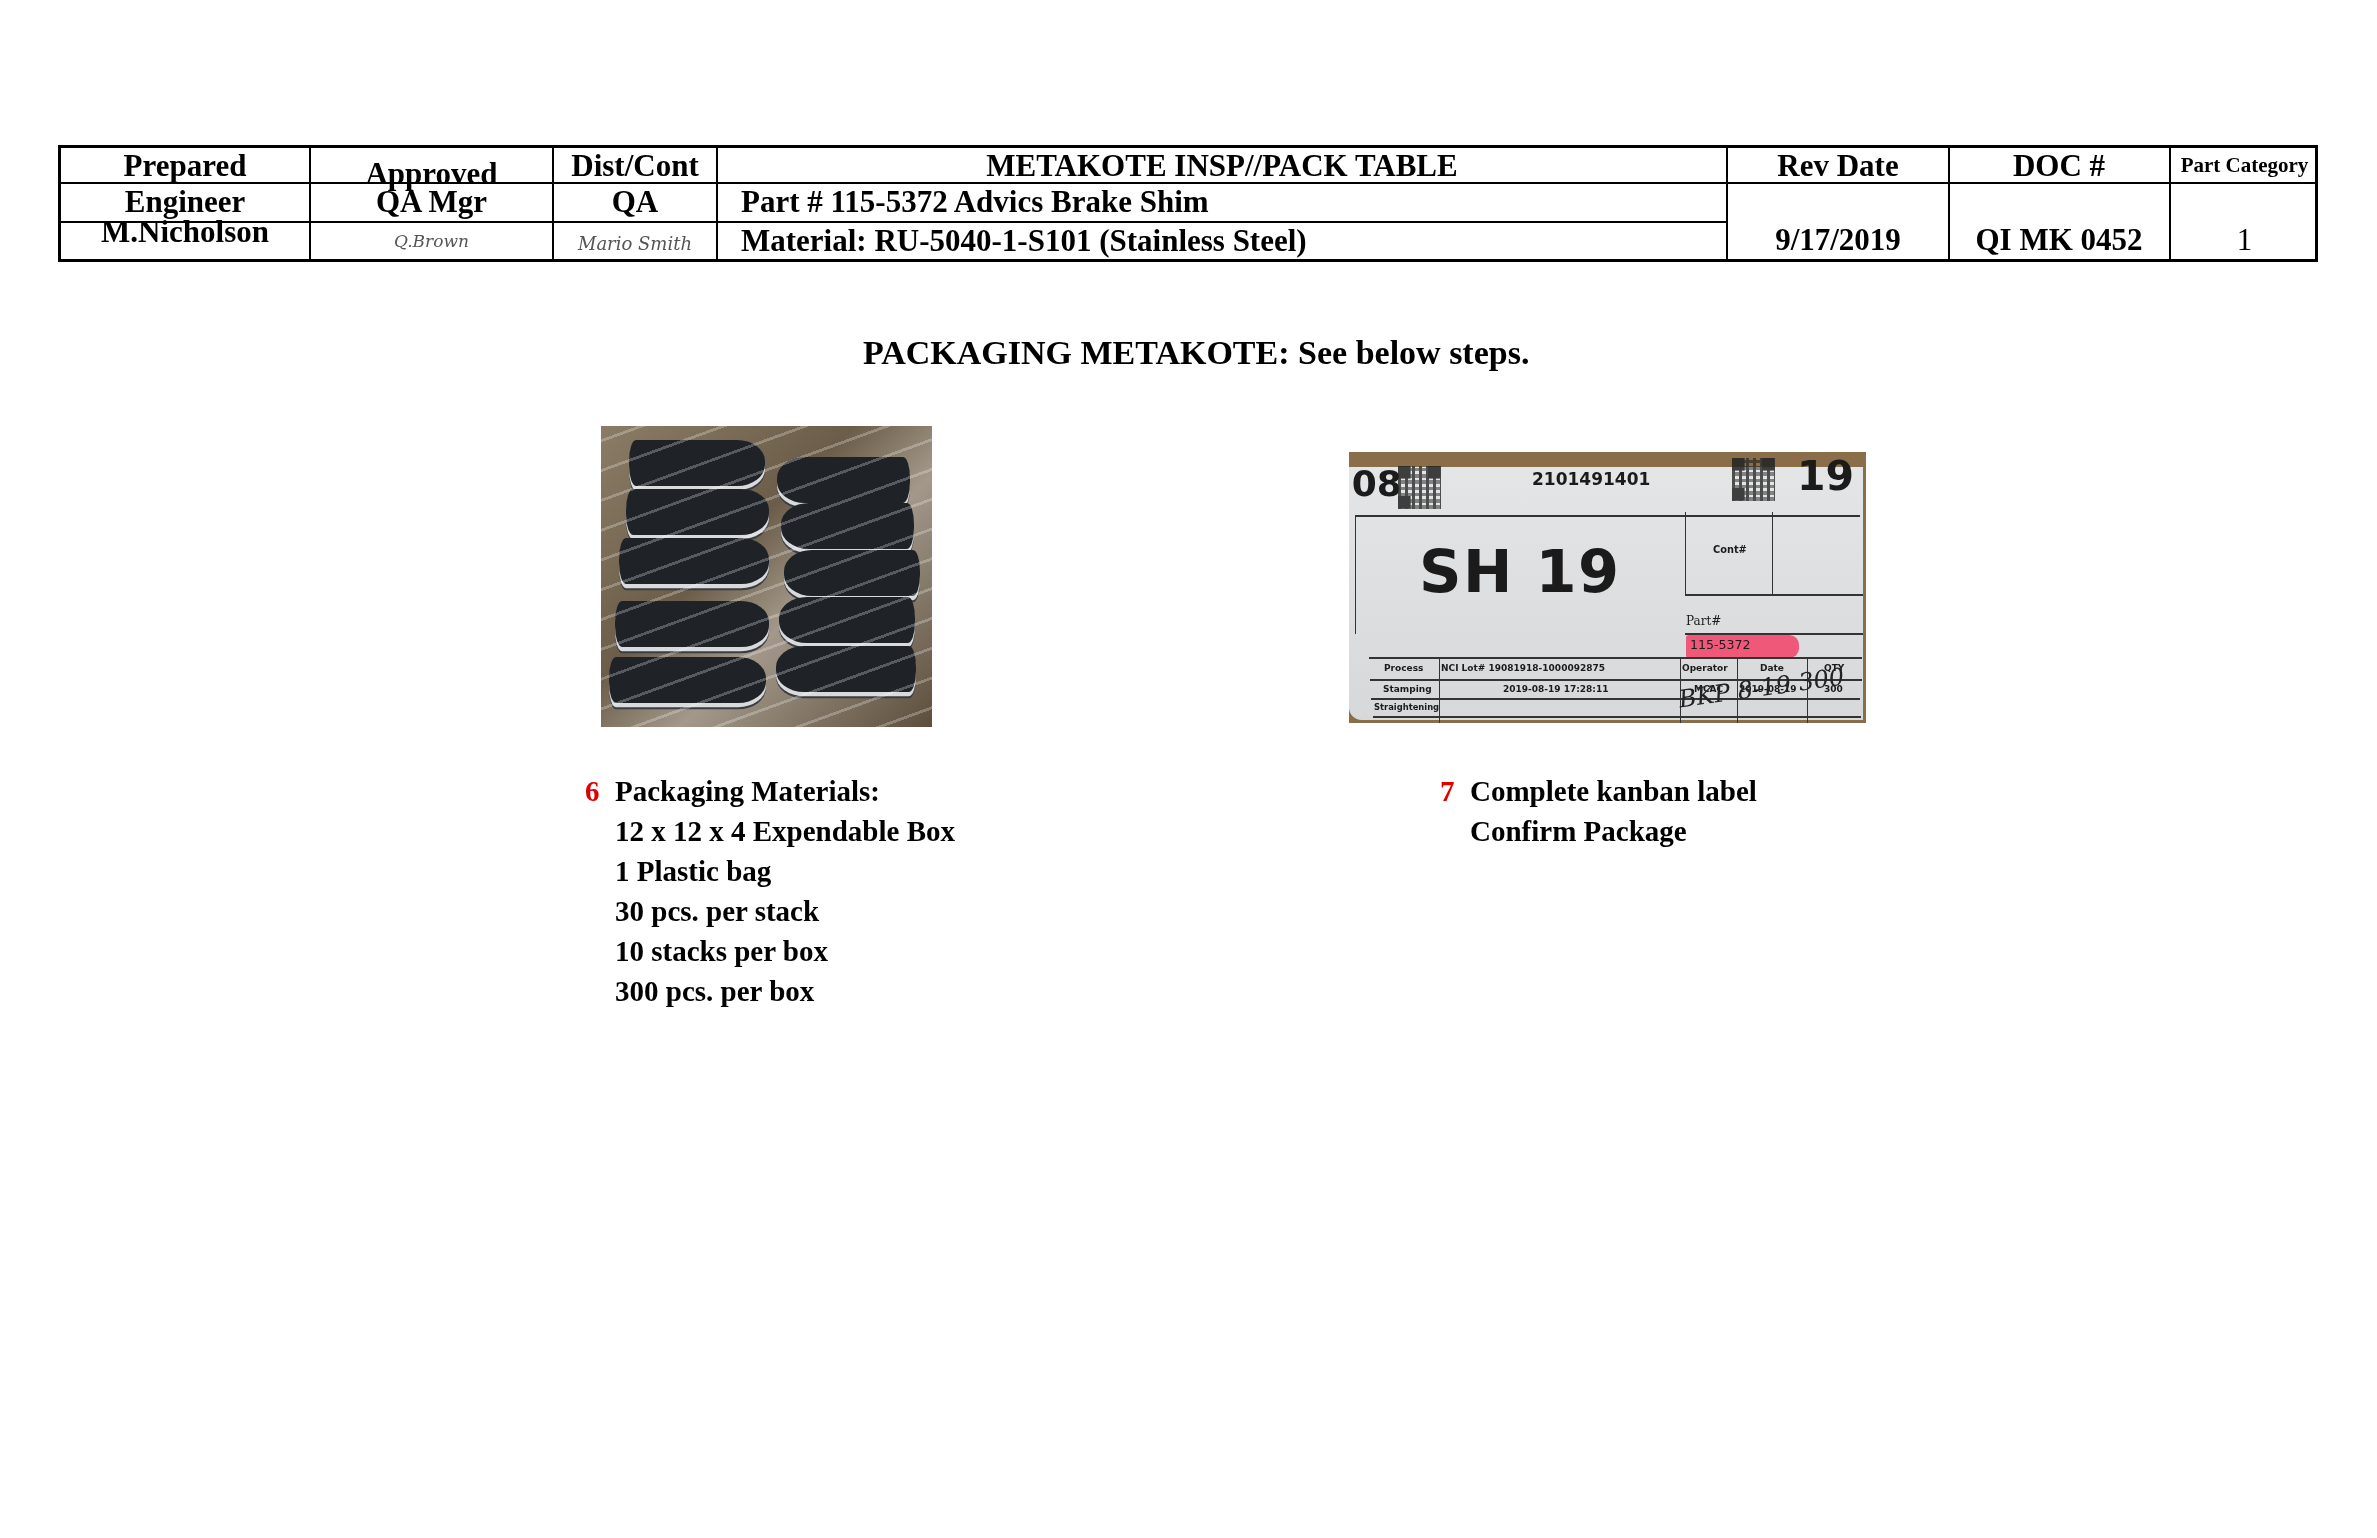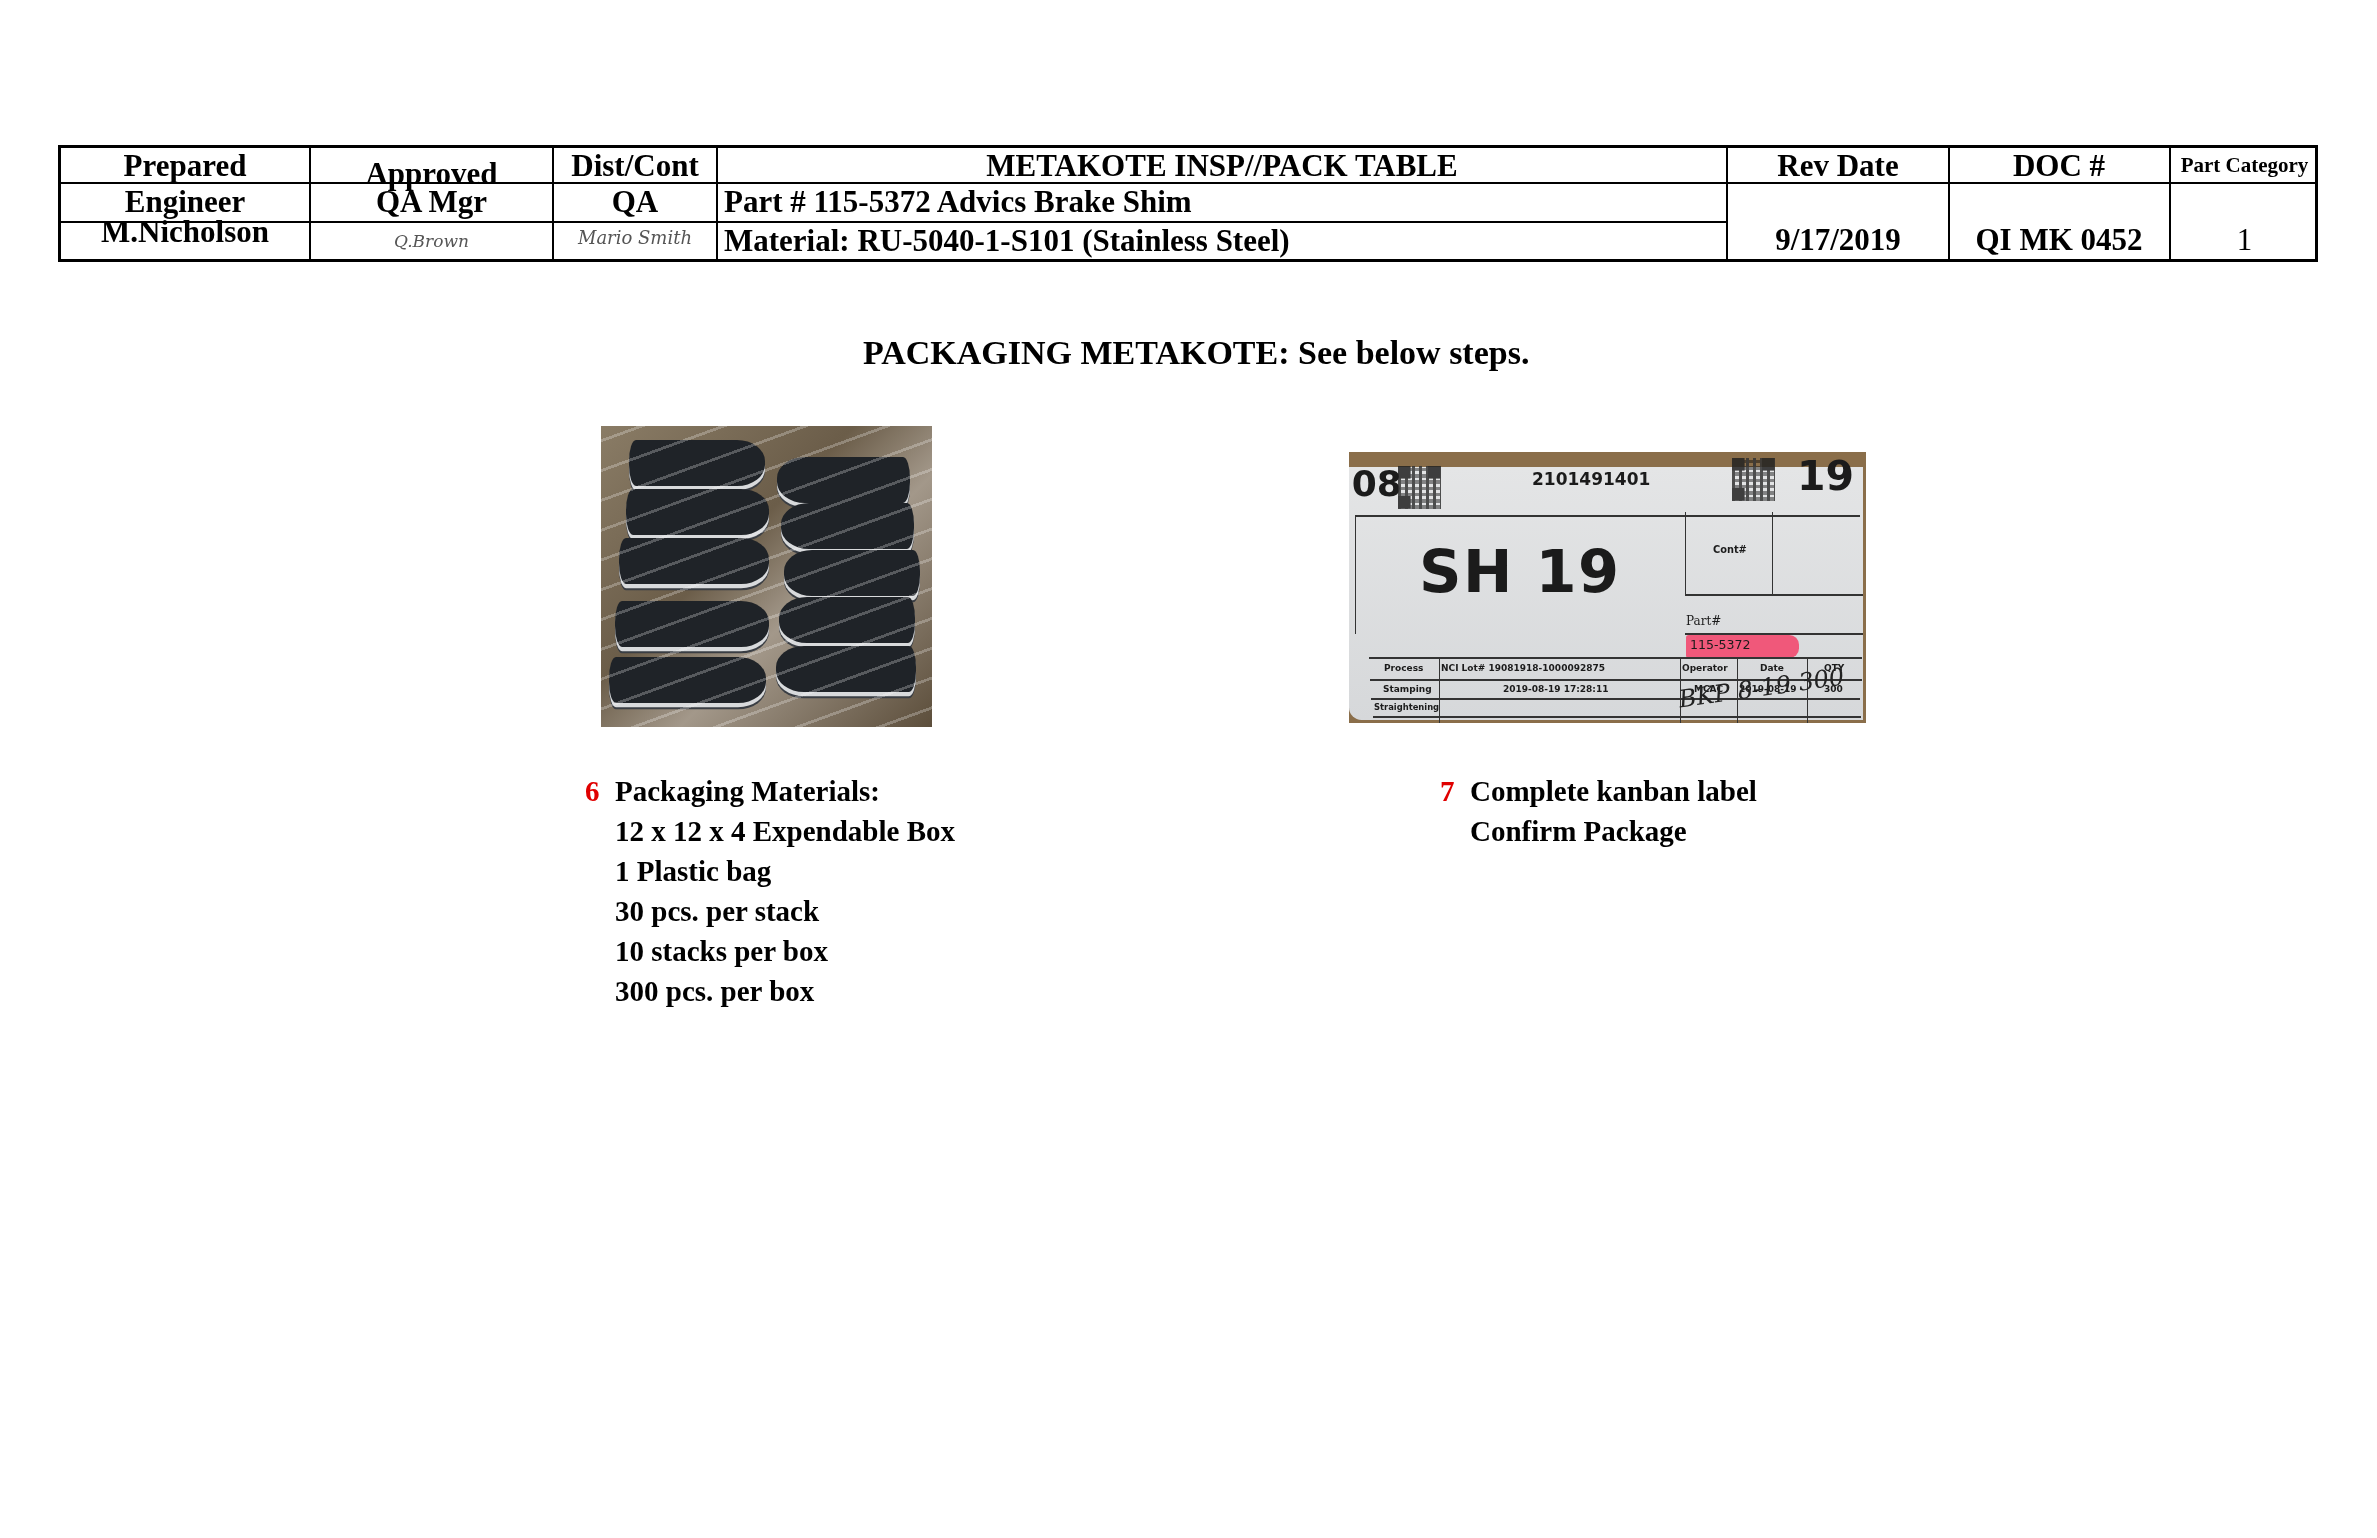--- a/index.html
+++ b/index.html
@@ -8,21 +8,21 @@
 
   
   .hdr { position: absolute; left: 58px; top: 145px; width: 2260px; height: 117px;
          border: 3.5px solid #000; box-sizing: border-box; }
   .cell { position: absolute; box-sizing: border-box; display: flex; align-items: center;
           justify-content: center; font-weight: bold; white-space: nowrap; }
   .vline { position: absolute; top: 0; bottom: 0; width: 2.1px; background: #000; }
   .hline { position: absolute; height: 2.1px; background: #000; }
   .t44 { font-size: 31px; }
   .t30 { font-size: 21px; }
-  .left { justify-content: flex-start; padding-left: 6px; }
+  .left { justify-content: flex-start; padding-left: 23px; }
   .sig { font-family: "DejaVu Serif", serif; font-style: italic; font-weight: normal; color: #555; }
 
   
   .section-title { position: absolute; left: 0; width: 2377px; top: 334px; text-align: center;
                    font-size: 34px; font-weight: bold; padding-left: 15.4px; box-sizing: border-box; }
 
   
   .photo1 { position: absolute; left: 601px; top: 426px; width: 331px; height: 301px;
             background: linear-gradient(135deg, #8a7c66 0%, #6b5d49 40%, #a3988a 60%, #5c4e3b 100%);
             overflow: hidden; }
@@ -81,21 +81,21 @@
   <div class="cell t44" style="left:1889px;width:218px;top:0;height:35px">DOC #</div>
   <div class="cell t30" style="left:2110px;width:147px;top:0;height:35px">Part Category</div>
 
   <div class="cell t44" style="left:0;width:248px;top:36px;height:36px">Engineer</div>
   <div class="cell t44" style="left:250px;width:241px;top:36px;height:36px">QA Mgr</div>
   <div class="cell t44" style="left:493px;width:162px;top:36px;height:36px">QA</div>
   <div class="cell t44 left" style="left:657px;width:1008px;top:36px;height:36px">Part # 115-5372  Advics Brake Shim</div>
 
   <div class="cell t44" style="left:0;width:248px;top:68px;height:32px">M.Nicholson</div>
   <div class="cell sig" style="left:250px;width:241px;top:75px;height:36px;font-size:17px">Q.Brown</div>
-  <div class="cell sig" style="left:493px;width:162px;top:75px;height:29px;font-size:18px">Mario Smith</div>
+  <div class="cell sig" style="left:493px;width:162px;top:81px;height:29px;font-size:18px">Mario Smith</div>
   <div class="cell t44 left" style="left:657px;width:1008px;top:75px;height:36px">Material:  RU-5040-1-S101  (Stainless Steel)</div>
 
   <div class="cell t44" style="left:1667px;width:220px;top:73px;height:38px">9/17/2019</div>
   <div class="cell t44" style="left:1889px;width:218px;top:73px;height:38px">QI MK 0452</div>
   <div class="cell t44" style="left:2110px;width:147px;top:73px;height:38px;font-weight:normal">1</div>
 </div>
 
 <div class="section-title">PACKAGING  METAKOTE:  See below steps.</div>
 
 <div class="photo1" title="Stacks of black brake shims in plastic bag inside cardboard box">

